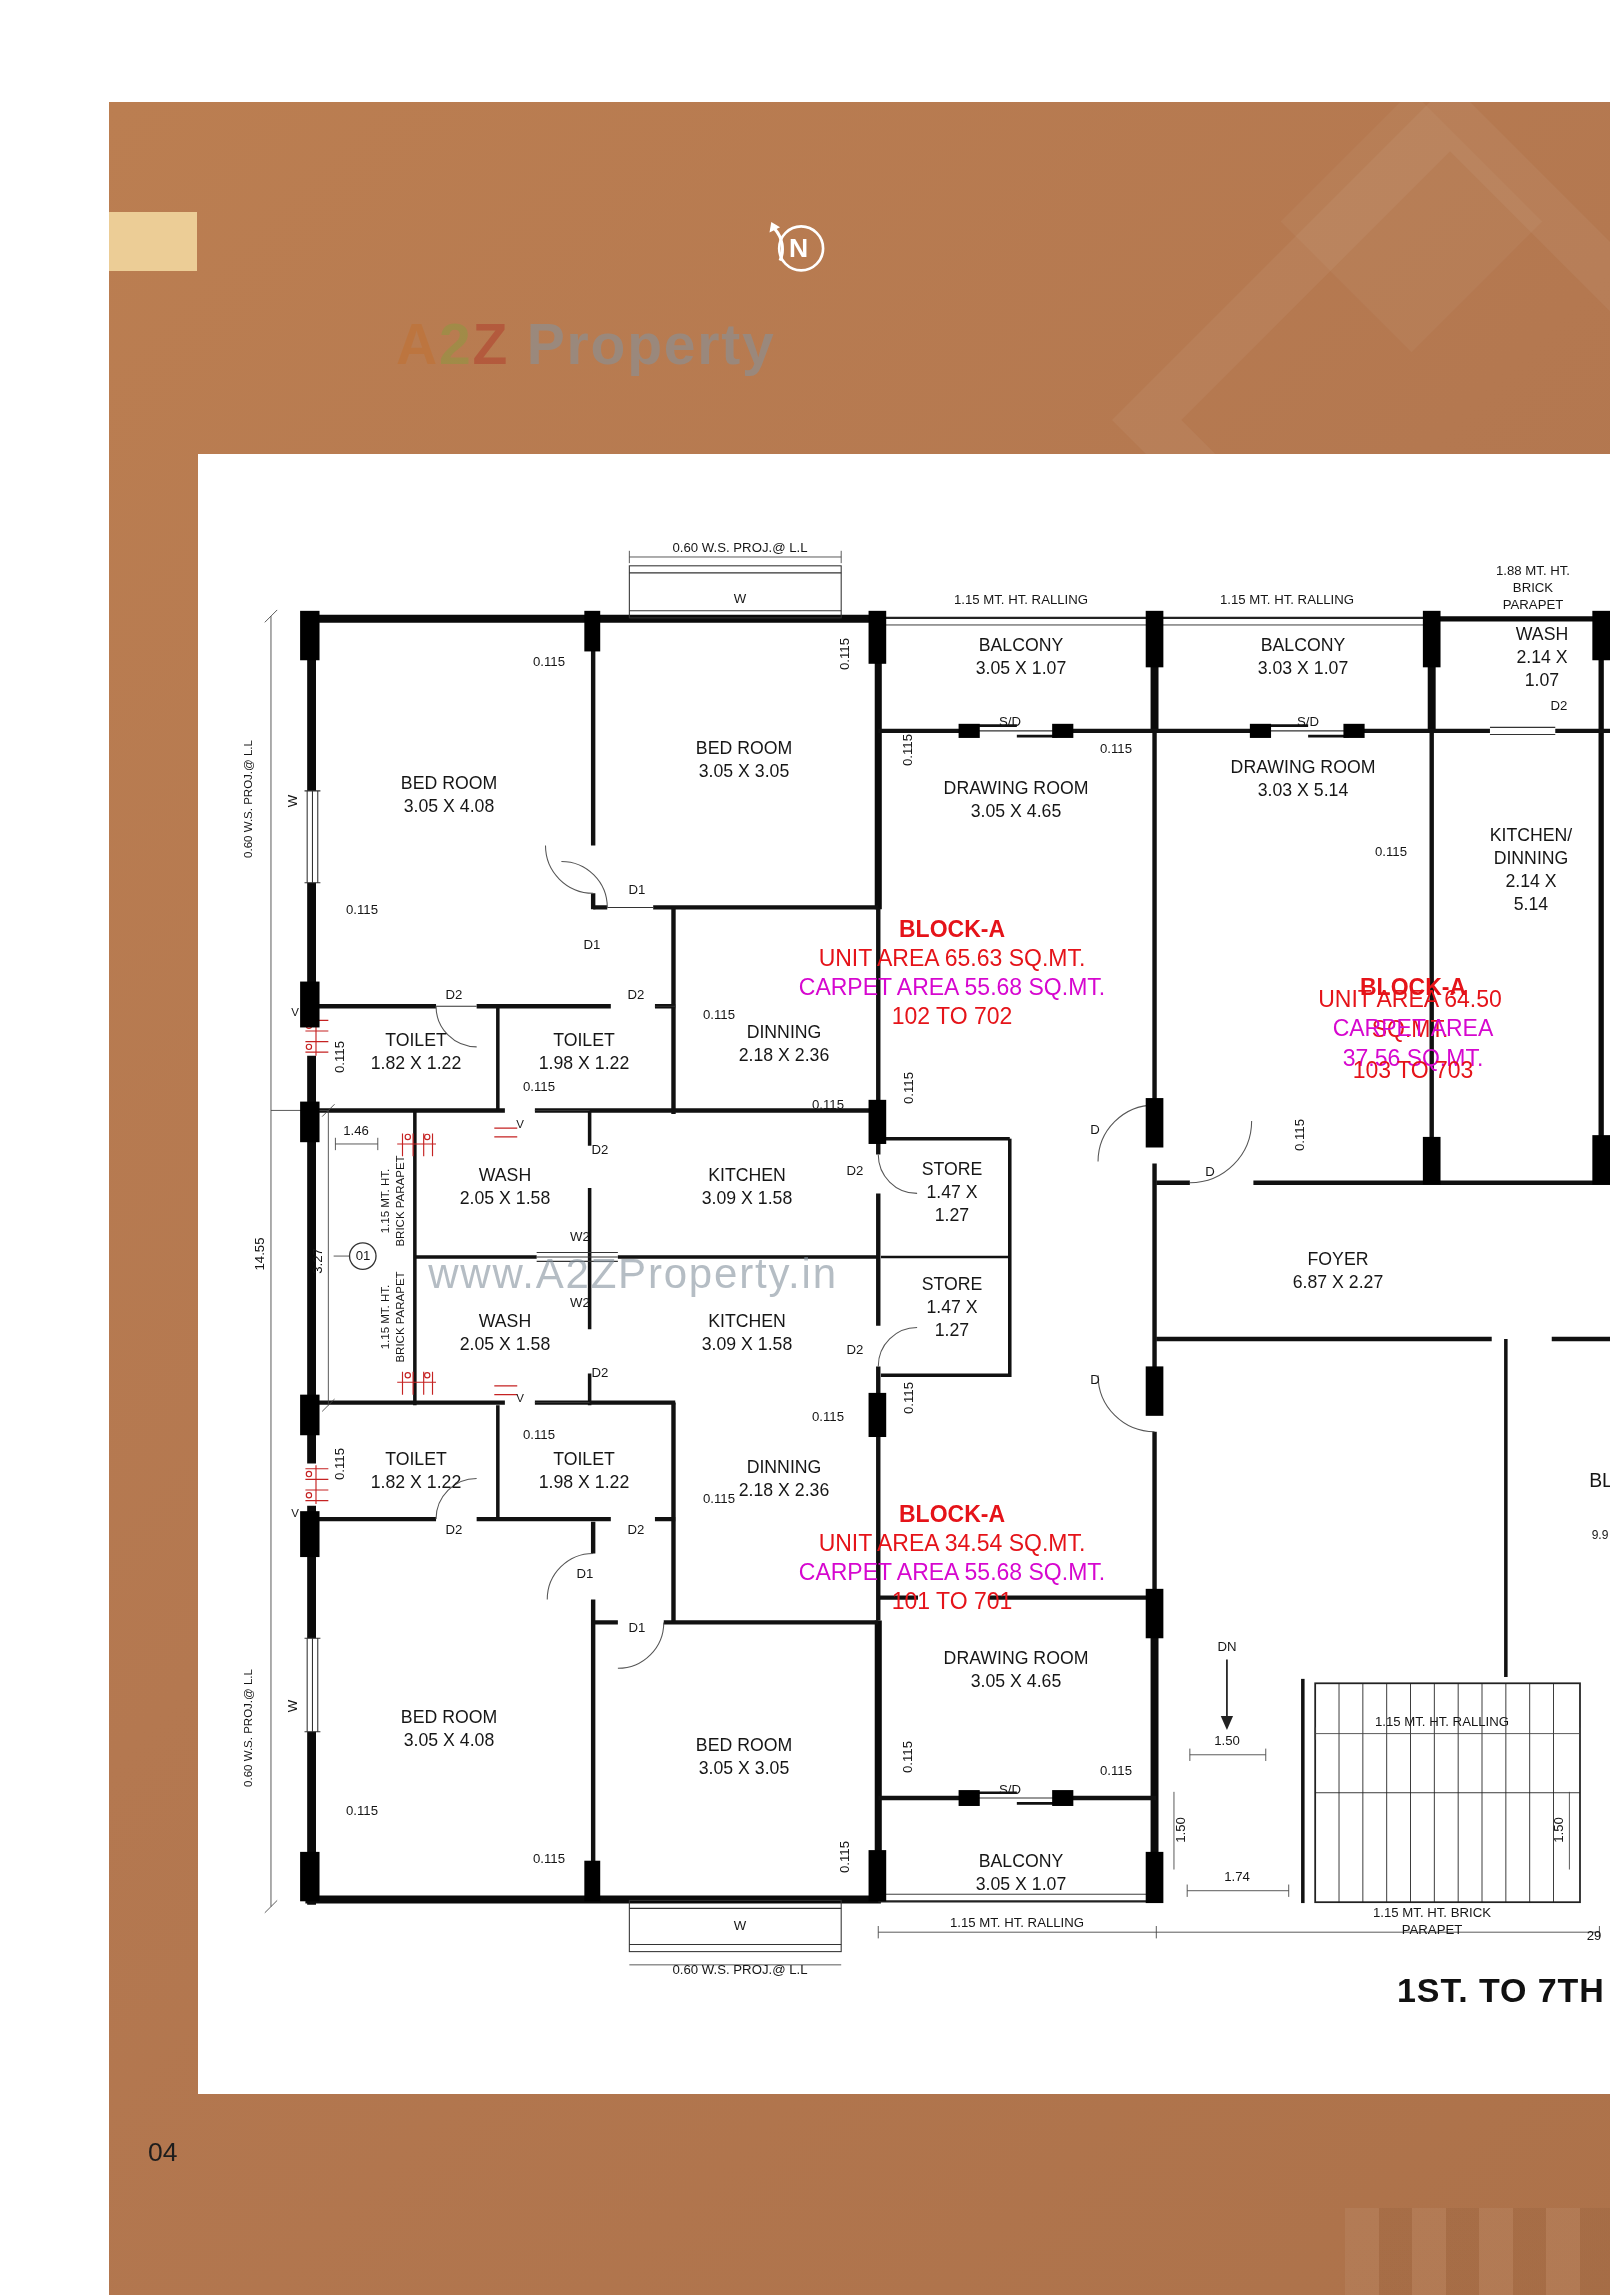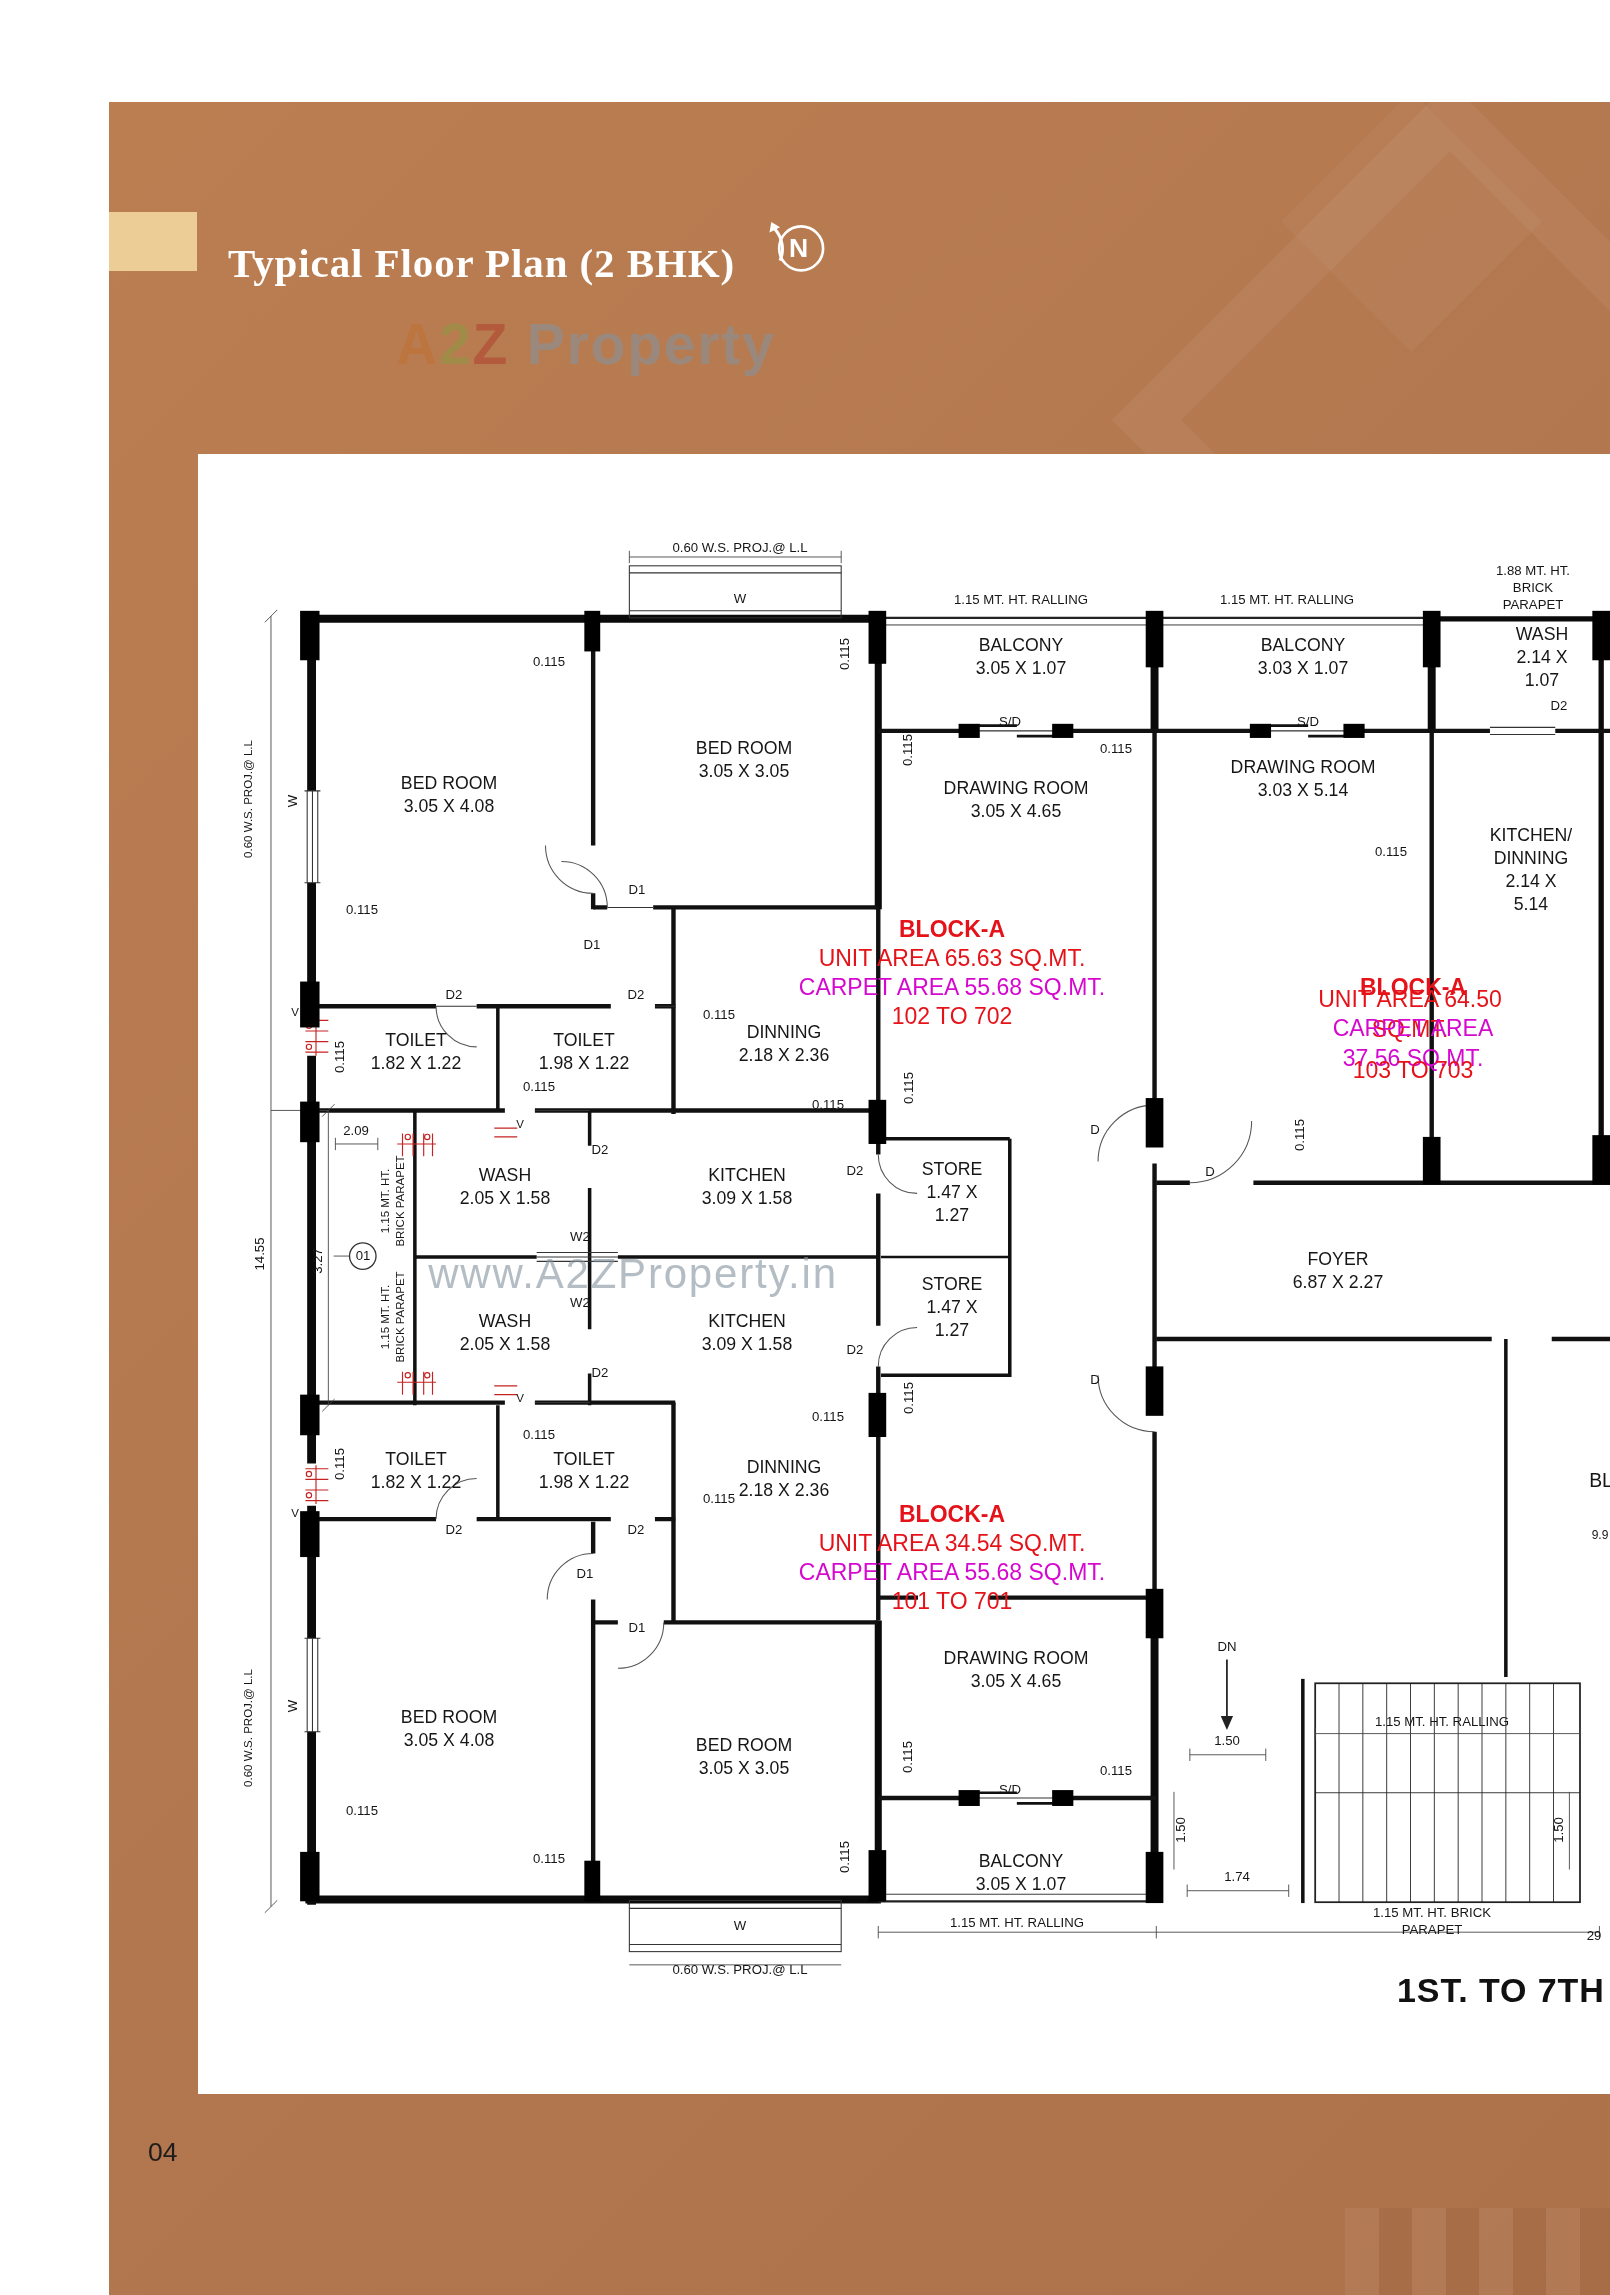--- a/index.html
+++ b/index.html
@@ -45,21 +45,20 @@
 
 <div id="page">
 
   <div class="brown">
     <div class="tex1"></div>
     <div class="tex2"></div>
     <div class="photo-strip"></div>
   </div>
 
   <div class="accent"></div>
-  <h1 class="title">Typical Floor Plan (2 BHK)</h1>
 
   <div class="compass">
     <svg width="65" height="65" viewBox="0 0 74 74">
       <circle cx="40" cy="38" r="25" fill="none" stroke="#ffffff" stroke-width="3"></circle>
       <path d="M10,16 A34,34 0 0 1 16,52" fill="none" stroke="#ffffff" stroke-width="3.5"></path>
       <polygon points="6,8 16,14 4,20" fill="#ffffff"></polygon>
     </svg>
     <span class="n">N</span>
   </div>
 
@@ -279,21 +278,21 @@
     <div class="L dim" style="left:719px;top:1015px">0.115</div>
     <div class="L room" style="left:416px;top:1052px">TOILET
 1.82 X 1.22</div>
     <div class="L room" style="left:584px;top:1052px">TOILET
 1.98 X 1.22</div>
     <div class="L room" style="left:784px;top:1044px">DINNING
 2.18 X 2.36</div>
     <div class="L sm" style="left:295px;top:1012px">V</div>
     <div class="L dim" style="left:539px;top:1087px">0.115</div>
     <div class="L dim rot" style="left:340px;top:1057px">0.115</div>
-    <div class="L dim" style="left:356px;top:1131px">2.09</div>
+    <div class="L dim" style="left:356px;top:1131px">1.46</div>
     <div class="L sm" style="left:520px;top:1124px">V</div>
     <div class="L mk" style="left:600px;top:1150px">D2</div>
     <div class="L dim" style="left:828px;top:1105px">0.115</div>
     <div class="L dim rot" style="left:909px;top:1088px">0.115</div>
     <div class="L mk" style="left:1095px;top:1130px">D</div>
     <div class="L mk" style="left:1210px;top:1172px">D</div>
     <div class="L dim rot" style="left:1300px;top:1135px">0.115</div>
 
     <div class="L room" style="left:505px;top:1187px">WASH
 2.05 X 1.58</div>

